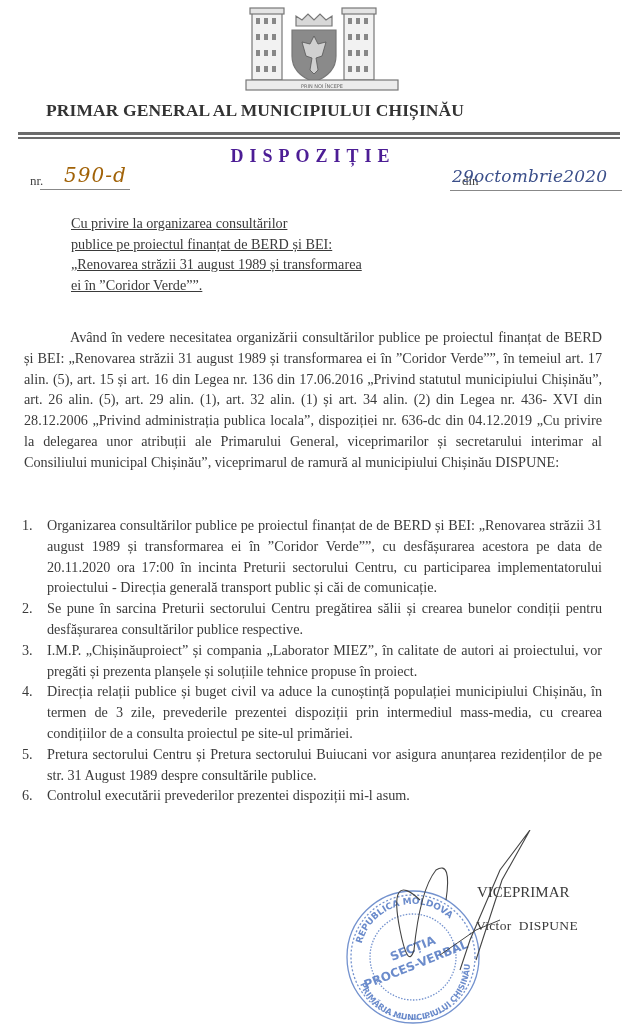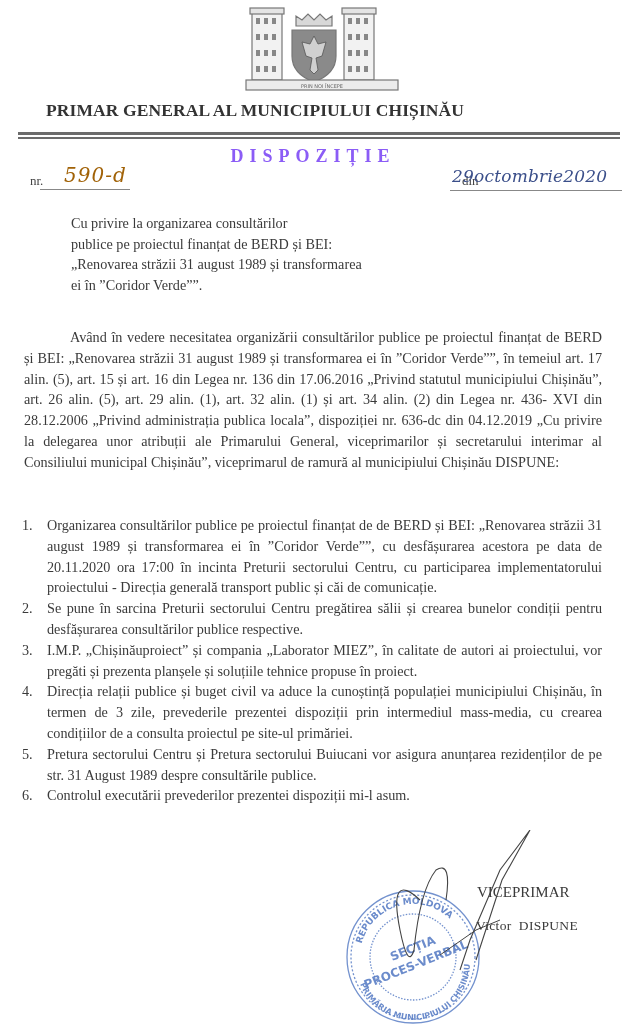--- a/index.html
+++ b/index.html
@@ -9,36 +9,36 @@
   }
   .abs { position: absolute; }
   .emblem { left: 234px; top: 4px; width: 176px; height: 88px; }
   .header-title {
     left: 0; width: 510px; top: 100px; text-align: center;
     font-weight: bold; font-size: 17.5px; letter-spacing: 0.1px; color: #333;
   }
   .rule { left: 18px; width: 602px; height: 3px; background: #6b6b6b; }
   .doc-title {
     left: 0; width: 626px; top: 146px; text-align: center;
-    font-weight: bold; font-size: 18px; letter-spacing: 6px; color: #8b5cf6;
+    font-weight: bold; font-size: 18px; letter-spacing: 6px; color: #4c1d95;
   }
   .nr-label { left: 22px; top: 173px; font-size: 13px; color: #444; margin-left: 8px; }
   .nr-line { left: 40px; top: 189px; width: 90px; height: 1px; background: #888; }
   .nr-value {
     left: 64px; top: 163px; font-family: "DejaVu Serif", serif; font-style: italic;
     font-size: 20px; color: #a16207; letter-spacing: 1px;
   }
   .date-label { left: 431px; top: 173px; font-size: 13px; color: #444; margin-left: 31px; }
   .date-line { left: 450px; top: 190px; width: 172px; height: 1px; background: #888; }
   .date-value {
     left: 452px; top: 166px; font-family: "DejaVu Serif", serif; font-style: italic;
     font-size: 17px; color: #3b4f8a; letter-spacing: 0.2px;
   }
   .subject {
-    left: 71px; top: 213px; width: 320px; font-size: 14.2px; line-height: 20.5px; color: #3a3a3a;
+    left: 71px; top: 213px; width: 320px; font-size: 14.2px; line-height: 20.5px; color: #3a3a3a; text-decoration: underline;
   }
   .subject div { white-space: nowrap; }
   .body-para {
     left: 24px; top: 327px; width: 578px; font-size: 14.2px; line-height: 20.8px;
     text-align: justify; text-indent: 46px; color: #3a3a3a;
   }
   .list { left: 22px; top: 515px; width: 580px; color: #3a3a3a; font-size: 14.2px; line-height: 20.8px; }
   .list-item { position: relative; padding-left: 25px; text-align: justify; }
   .list-num { position: absolute; left: 0; top: 0; }
   .role { left: 477px; top: 884px; font-size: 15px; color: #3a3a3a; }

